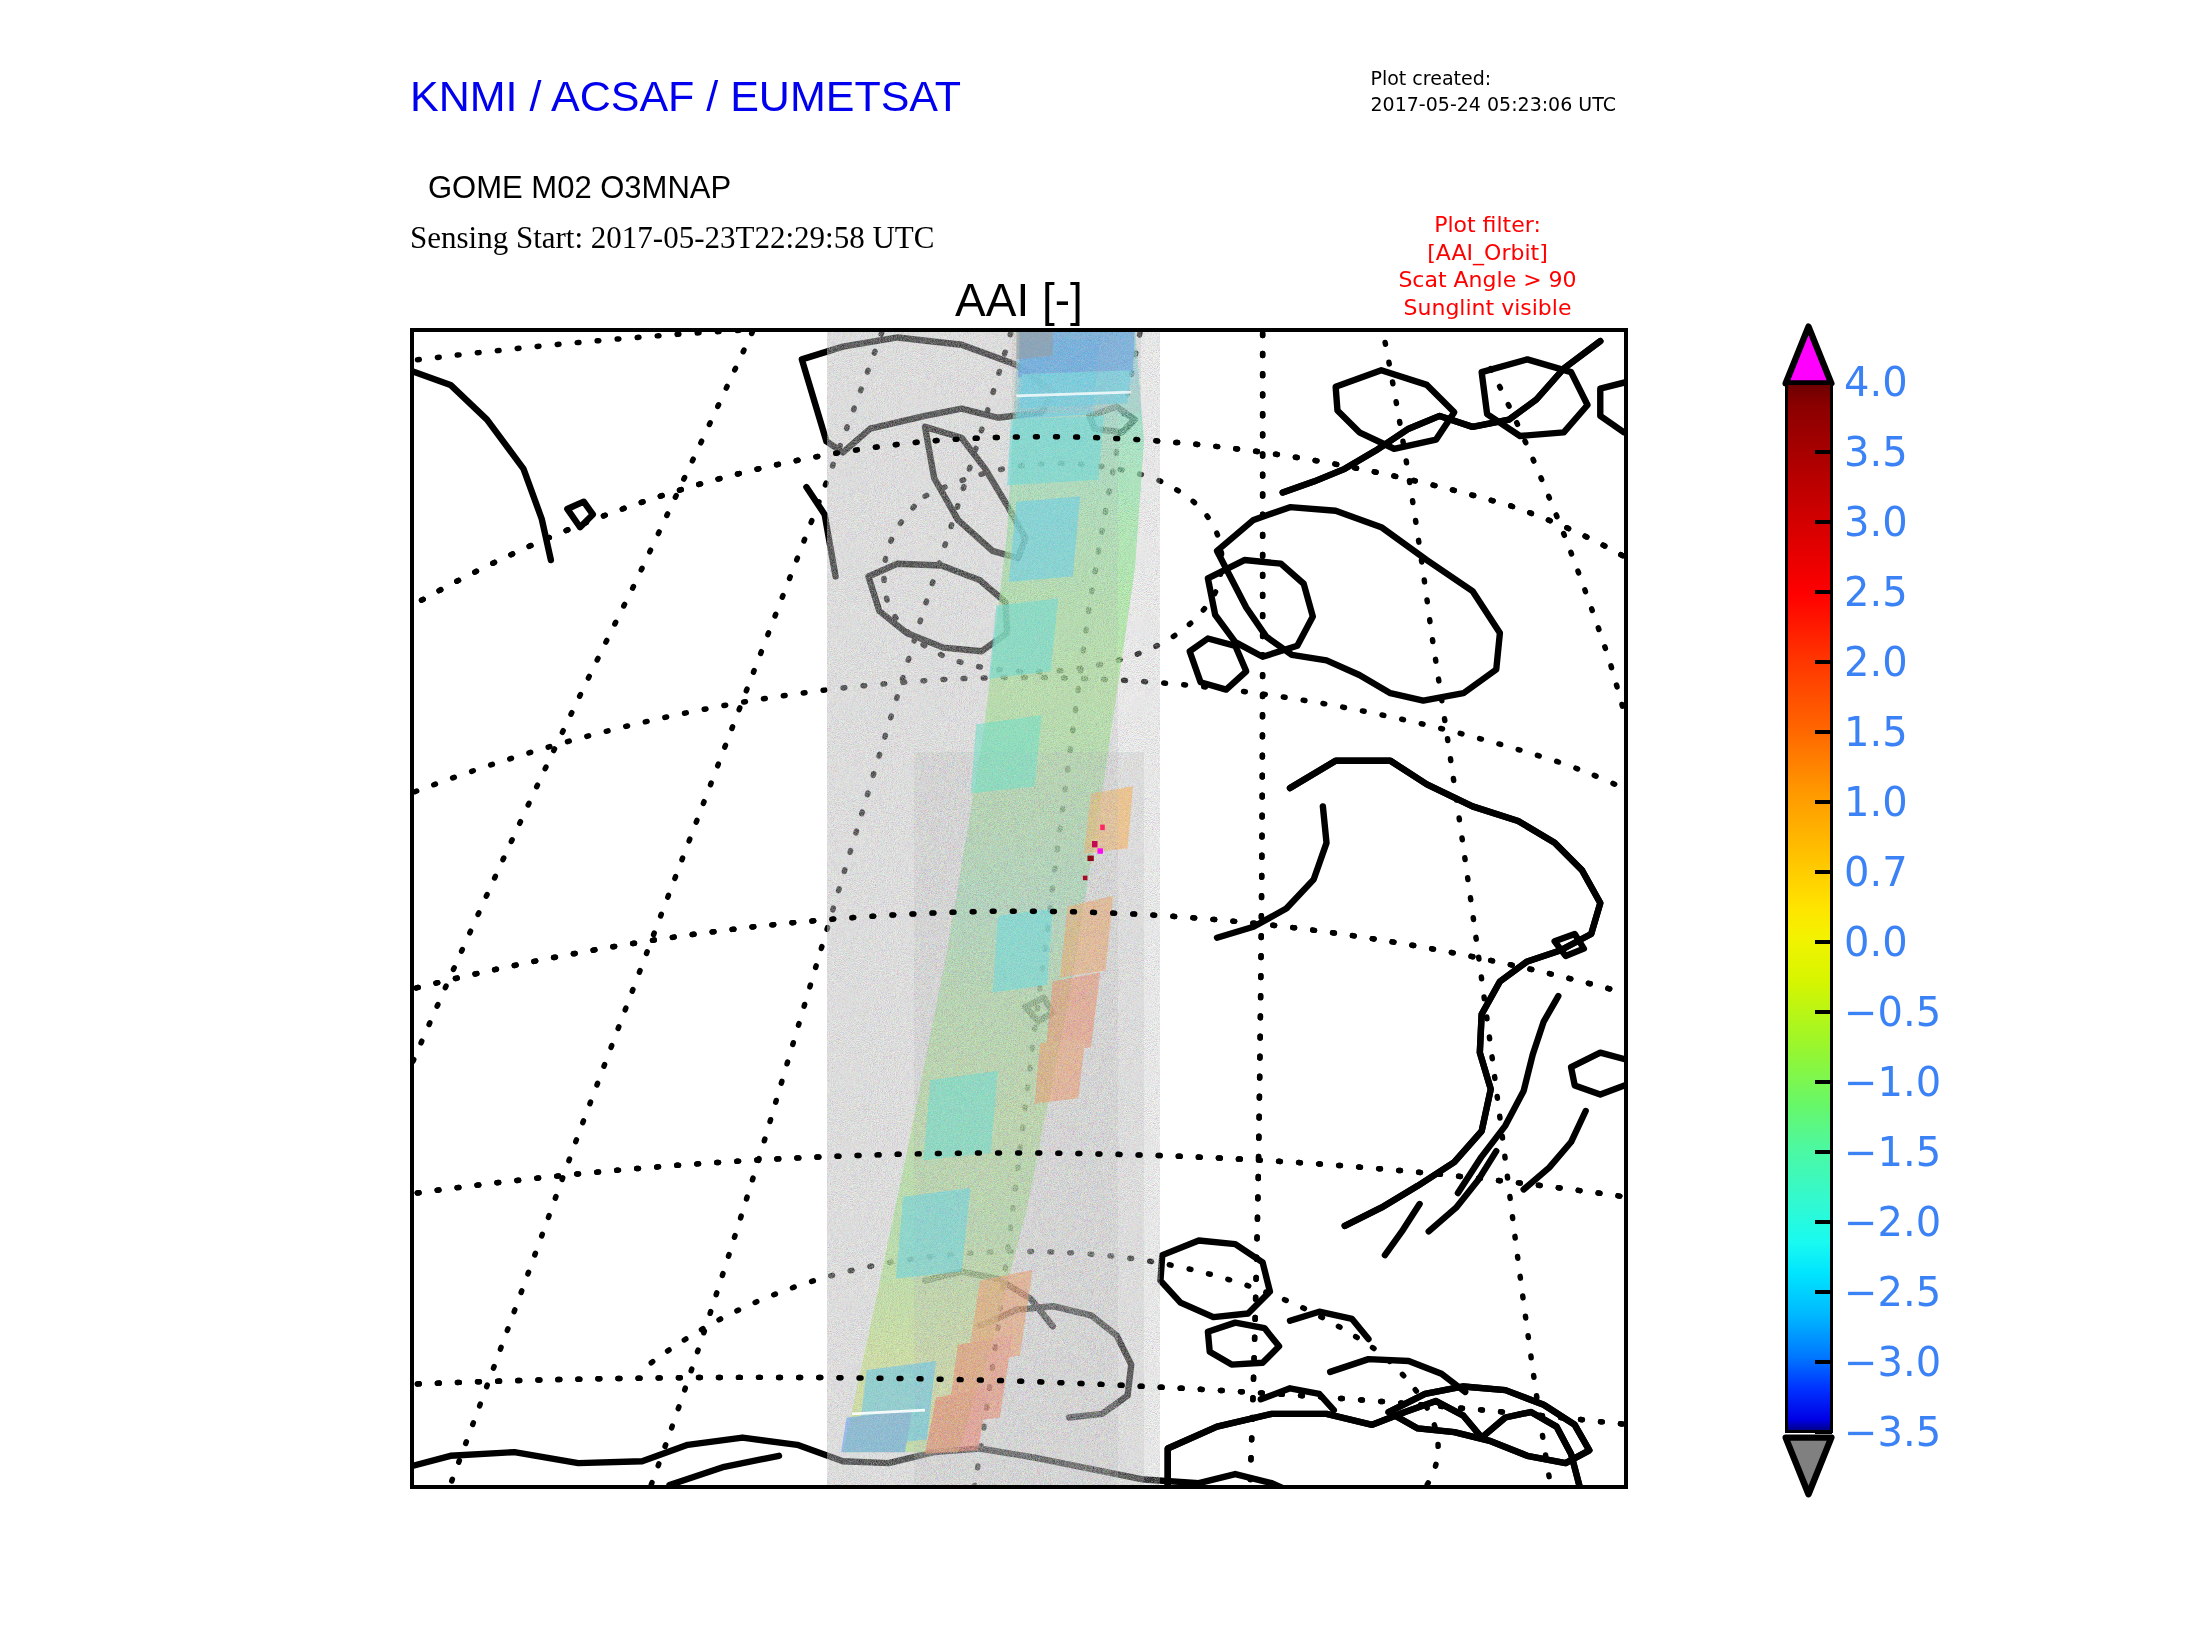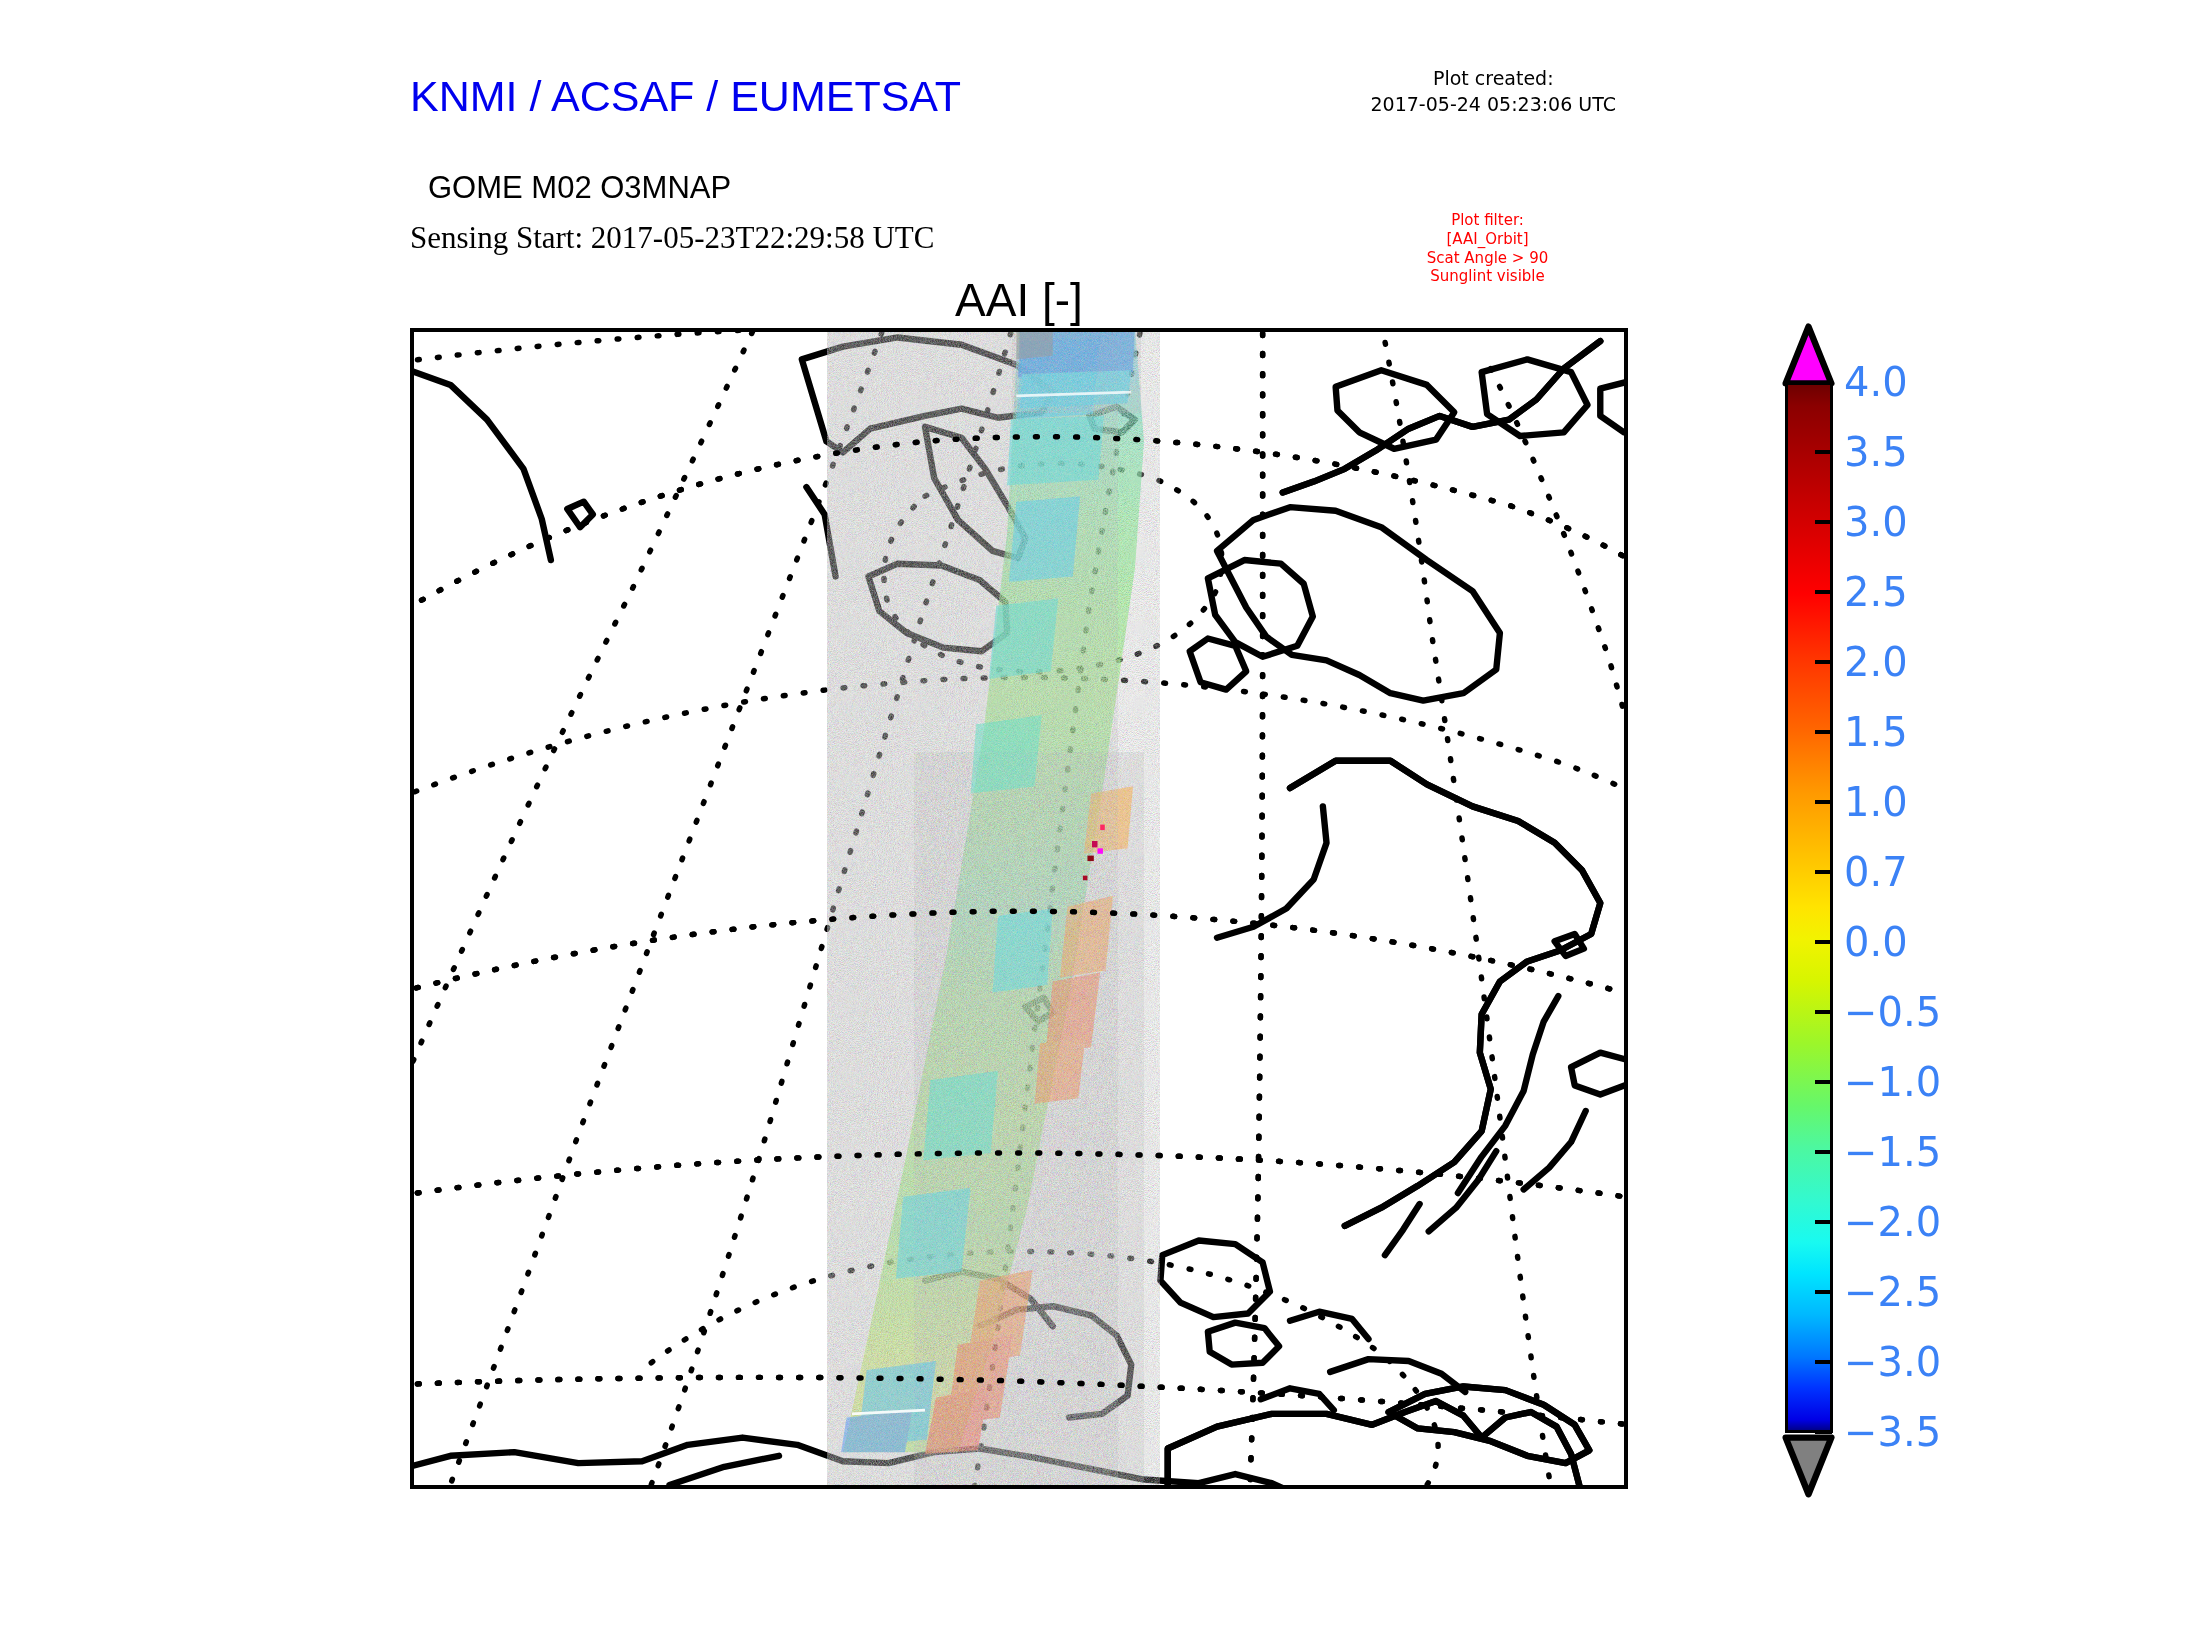--- a/index.html
+++ b/index.html
@@ -23,21 +23,21 @@
     font-size: 43px;
     color: #0000ee;
     font-family: "Liberation Sans", sans-serif;
     letter-spacing: 0px;
     white-space: nowrap;
   }
   #plot-created-block {
     position: absolute;
     right: 588px;
     top: 66px;
-    text-align: center;
+    text-align: left;
     font-size: 19px;
     color: #000000;
     font-family: "DejaVu Sans", sans-serif;
     line-height: 1.35;
     white-space: nowrap;
   }
   #product-line {
     position: absolute;
     left: 428px;
     top: 170px;
@@ -54,21 +54,21 @@
     color: #000000;
     font-family: Liberation Serif, serif;
     white-space: nowrap;
   }
   #filter-block {
     position: absolute;
     left: 1368px;
     top: 211px;
     width: 239px;
     text-align: center;
-    font-size: 15px;
+    font-size: 22px;
     color: #ff0000;
     font-family: "DejaVu Sans", sans-serif;
     line-height: 1.25;
     white-space: nowrap;
   }
   #axes-title {
     position: absolute;
     left: 410px;
     top: 273px;
     width: 1218px;

